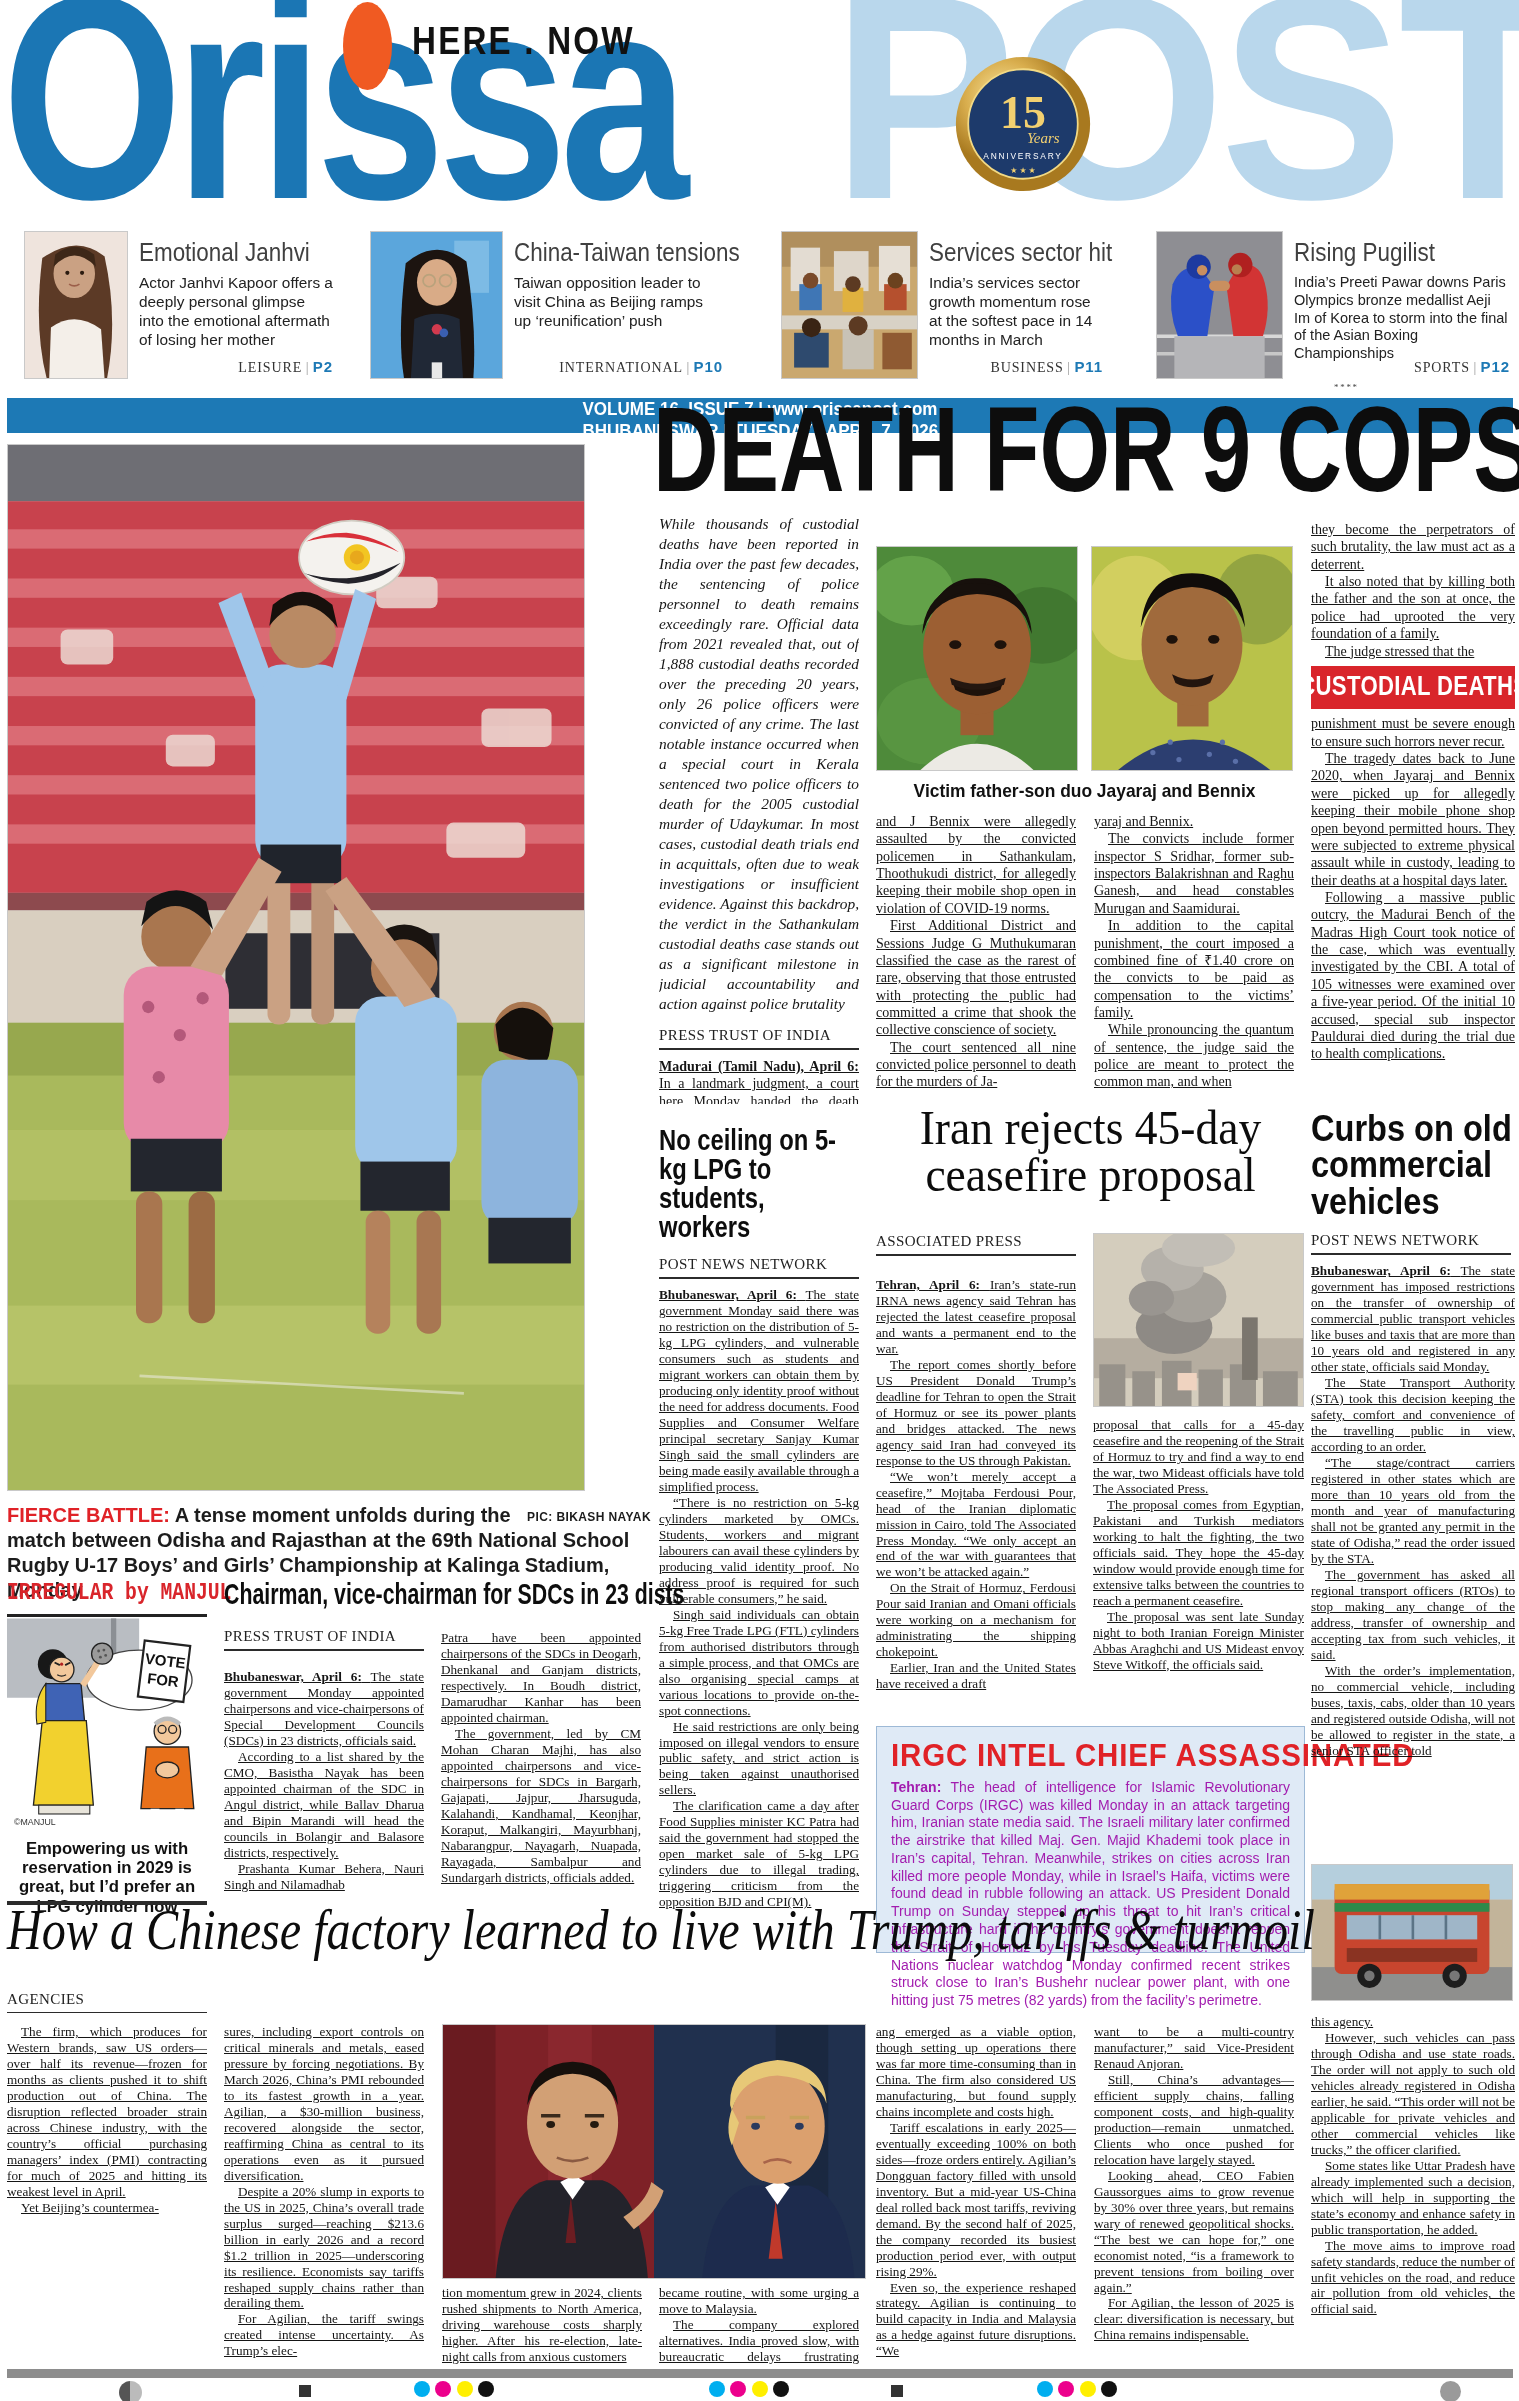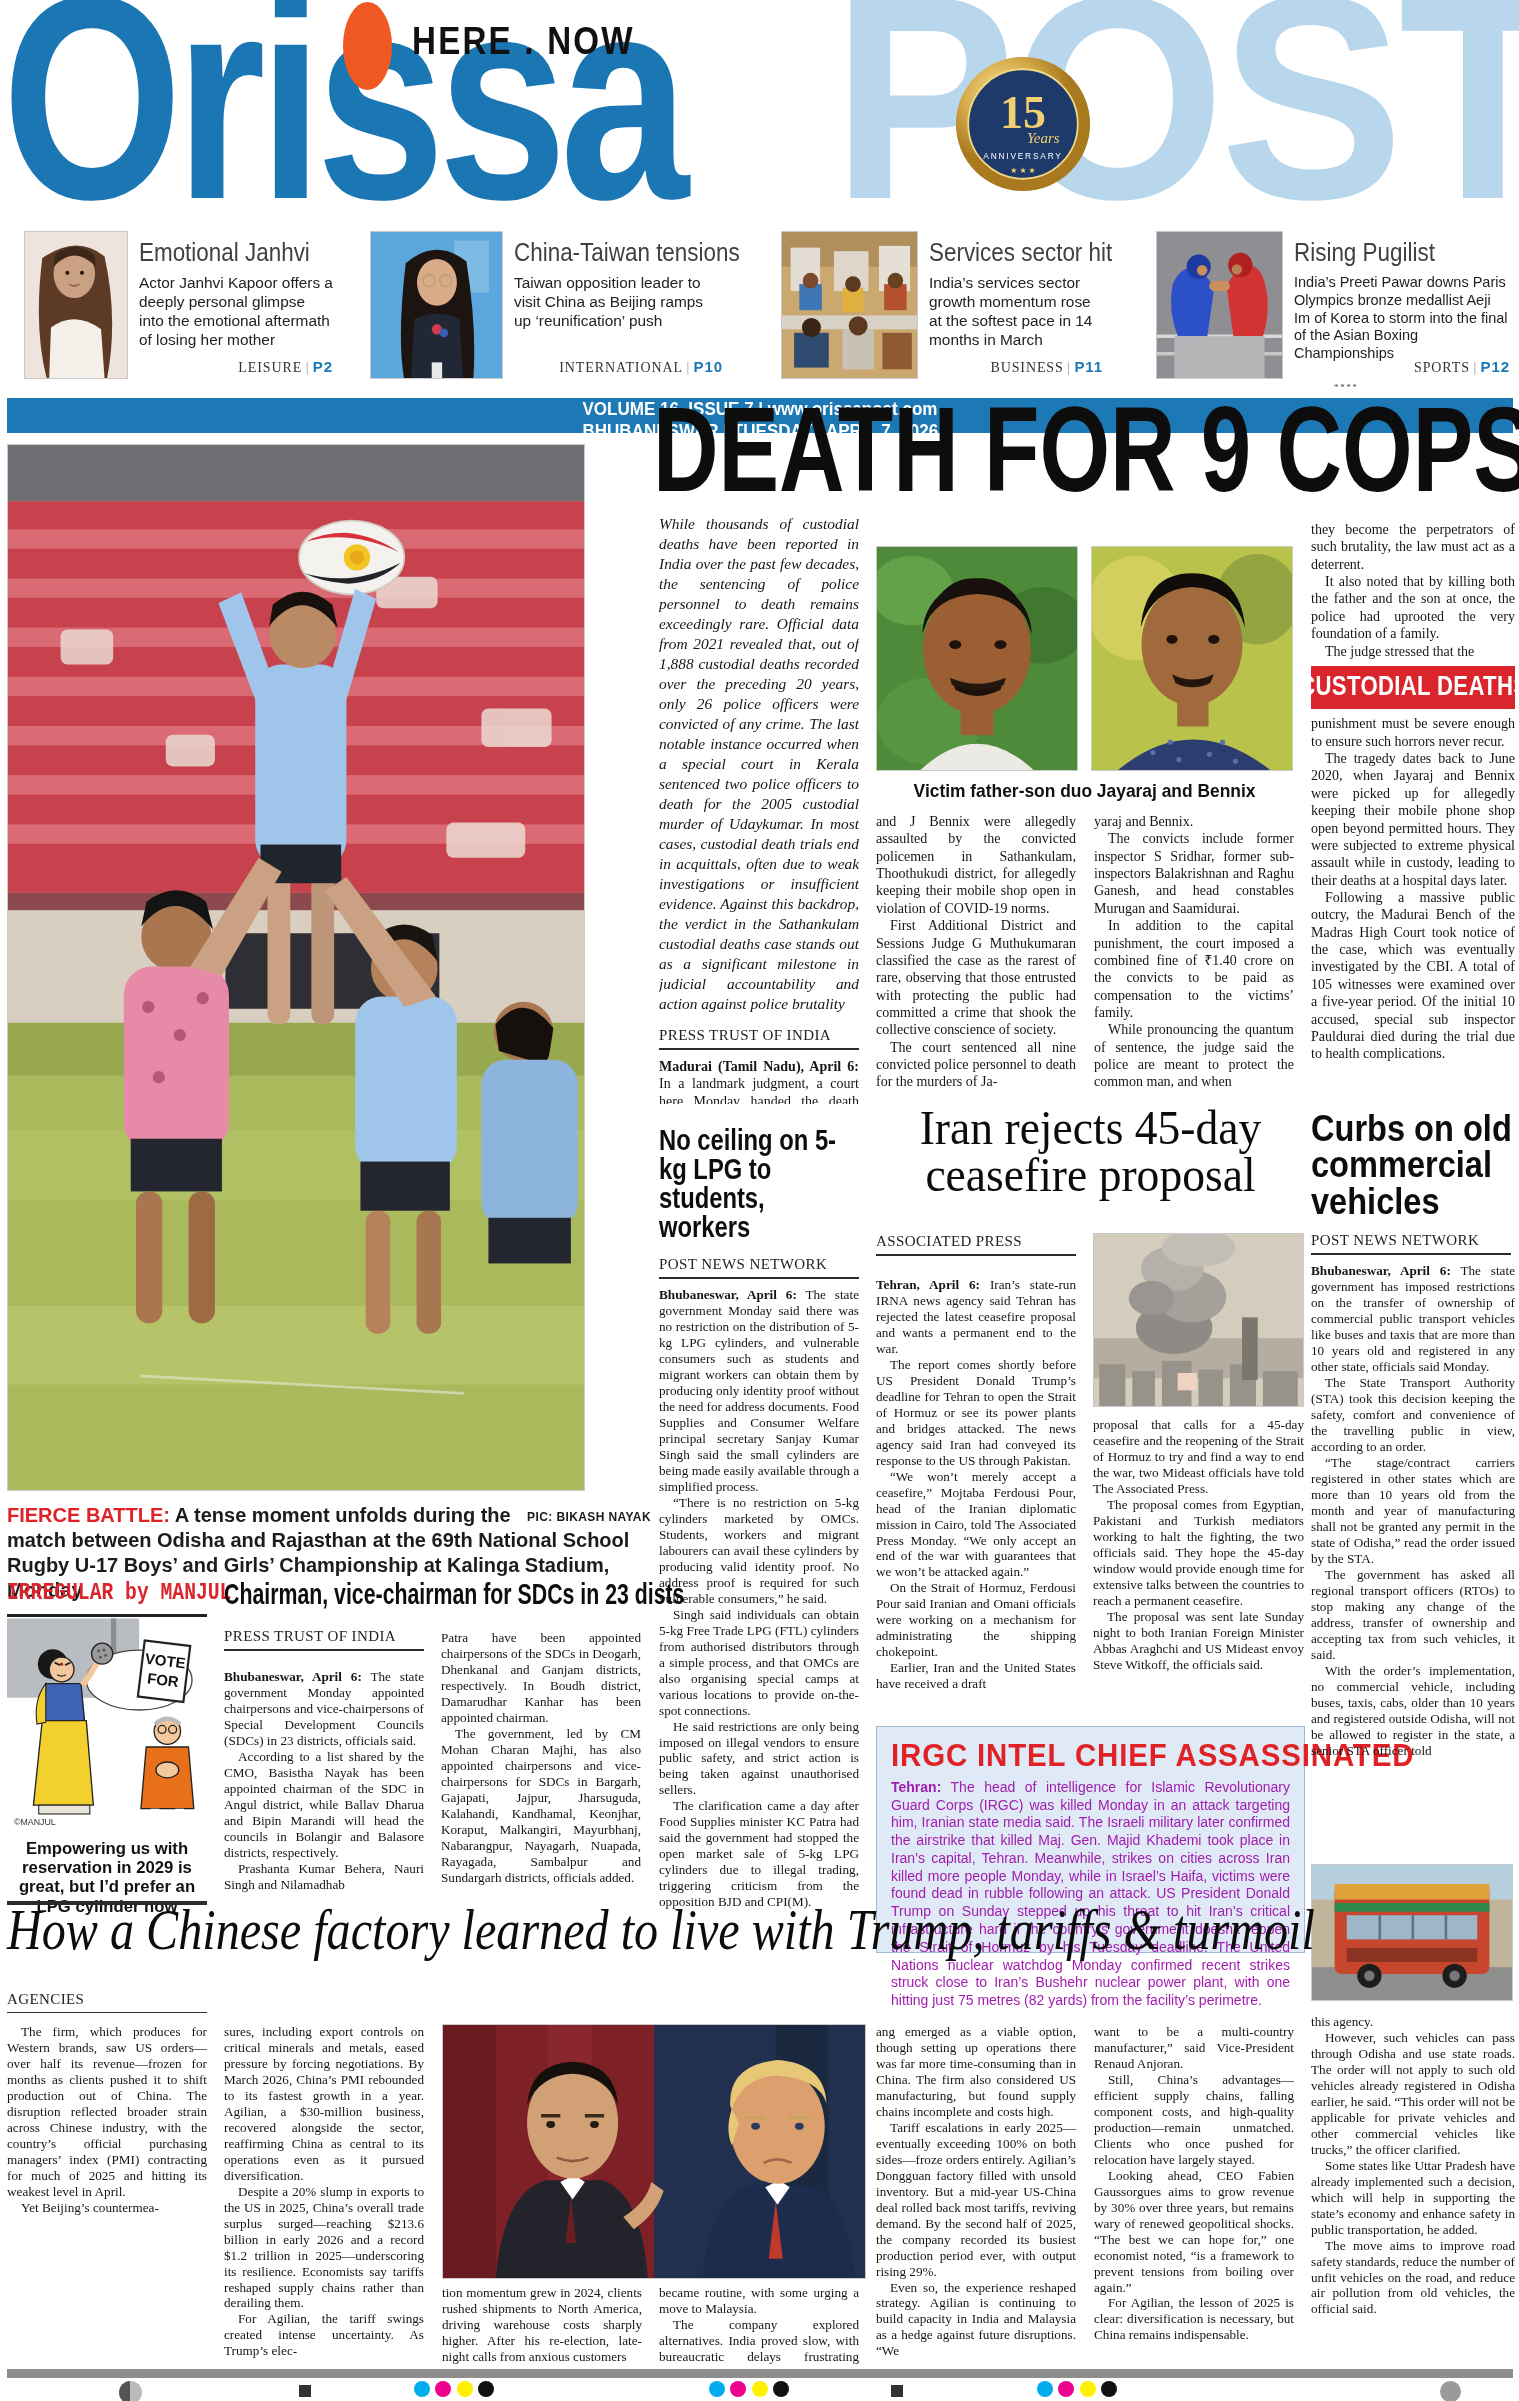--- a/index.html
+++ b/index.html
@@ -28,21 +28,21 @@
              padding:0 16px; box-sizing:border-box; font-weight:700; font-size:18.5px; }
   .bluebar .cell { transform:scaleX(.92); transform-origin:center; white-space:nowrap; font-family:"Liberation Sans",sans-serif; }
 
   
   .photo { position:absolute; overflow:hidden; background:#ccc; border:0.9px solid #c9c9c9; box-sizing:border-box; }
   .photo svg { display:block; width:100%; height:100%; }
 
   
   .mega-head { font-family:"Liberation Sans",sans-serif; font-weight:900; font-size:121px; line-height:.92; color:#0d0d0d; }
   .byline { font-size:15px; letter-spacing:0.4px; color:#222; border-bottom:2.2px solid #2b2b2b; padding-bottom:4.4px; margin-bottom:8px; }
-  .bodytext { font-size:14px; line-height:1.24; text-align:justify; }
+  .bodytext { font-size:14px; line-height:1.24; text-align:justify;text-decoration:underline; }
   .bodytext p { margin:0; text-indent:14px; }
   .bodytext p.ni { text-indent:0; }
   .bodytext .dl { font-weight:700; }
   .standfirst { font-style:italic; font-size:15.4px; line-height:1.3; text-align:justify; }
   .smallbody { font-size:13.2px; line-height:1.21; }
   .cust-badge { display:inline-block; background:#d9252b; color:#fff; font-family:"Liberation Sans",sans-serif;
                 font-weight:700; font-size:27px; padding:4.4px 8.8px 5.3px; margin:6.2px 0 6.2px -19.4px;
                 transform:scaleX(.82); transform-origin:0 50%; white-space:nowrap; letter-spacing:0.4px; }
   .photo-cap { font-family:"Liberation Sans",sans-serif; font-weight:700; font-size:18.5px; color:#111; text-align:center; transform:scaleX(.94); transform-origin:center; white-space:nowrap; }
   .fierce { font-family:"Liberation Sans",sans-serif; font-weight:700; font-size:20px; line-height:1.25; color:#1c1c1c; }

